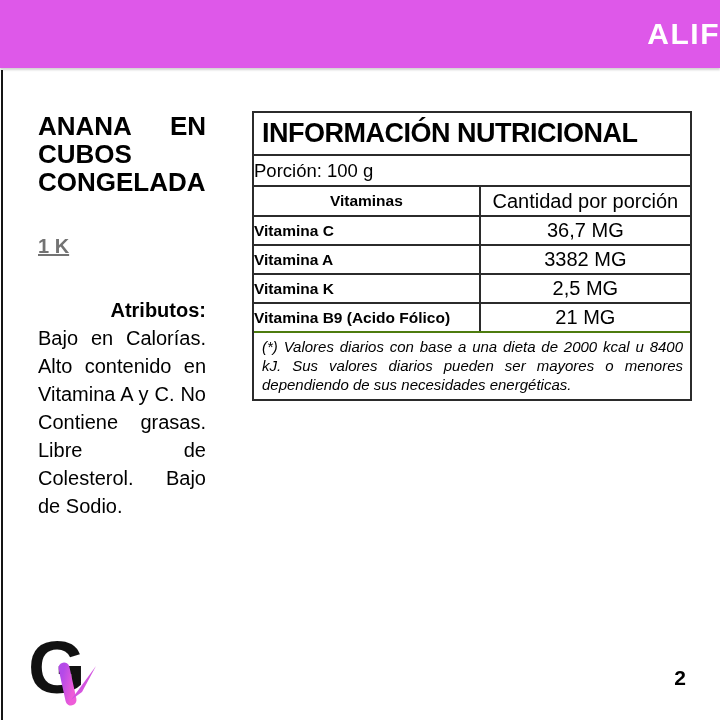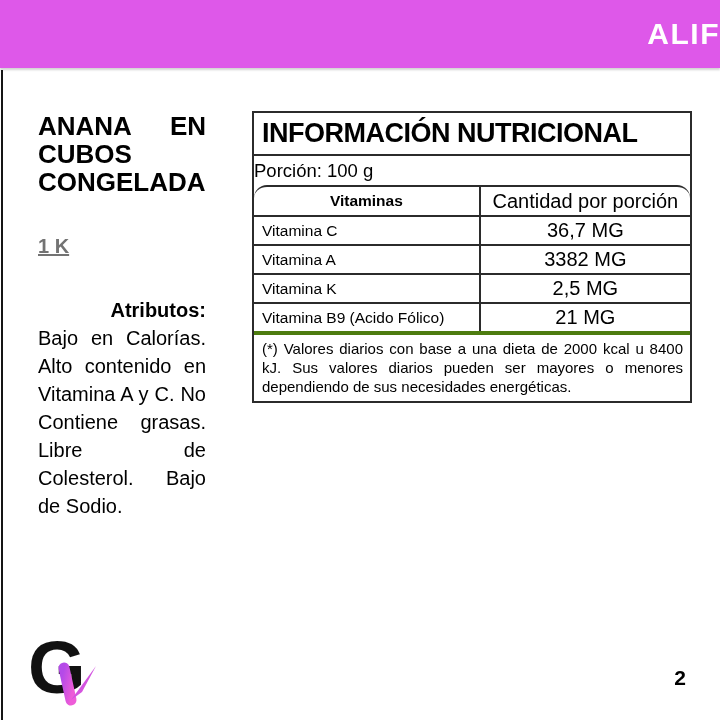--- a/index.html
+++ b/index.html
@@ -112,43 +112,44 @@
     border-top: 2px solid #2b2b2b;
     display: flex;
     align-items: stretch;
   }
   .nt-cell-left {
     width: 52%;
     box-sizing: border-box;
     border-right: 2px solid #2b2b2b;
     display: flex;
     align-items: center;
-    padding-left: 8px;
     font-size: 15.5px;
+    font-weight: bold;
   }
   .nt-cell-right {
     width: 48%;
     display: flex;
     align-items: center;
     justify-content: center;
     font-size: 20px;
   }
   .nt-header .nt-cell-left {
     justify-content: center;
     padding-left: 0;
     font-weight: bold;
   }
-  .nt-header { height: 28px; border-radius: 13px; }
+  .nt-header { height: 28px; }
   .nt-data { height: 27px; }
   .nt-footnote {
-    border-top: 4px solid #4d7c0f;
+    border-top: 2px solid #4d7c0f;
     padding: 4px 7px 5px 8px;
     font-size: 15px;
     line-height: 19px;
     text-align: justify;
+    font-style: italic;
   }
 
   
   .logo {
     position: absolute;
     left: 28px;
     top: 640px;
     width: 80px;
     height: 75px;
   }

